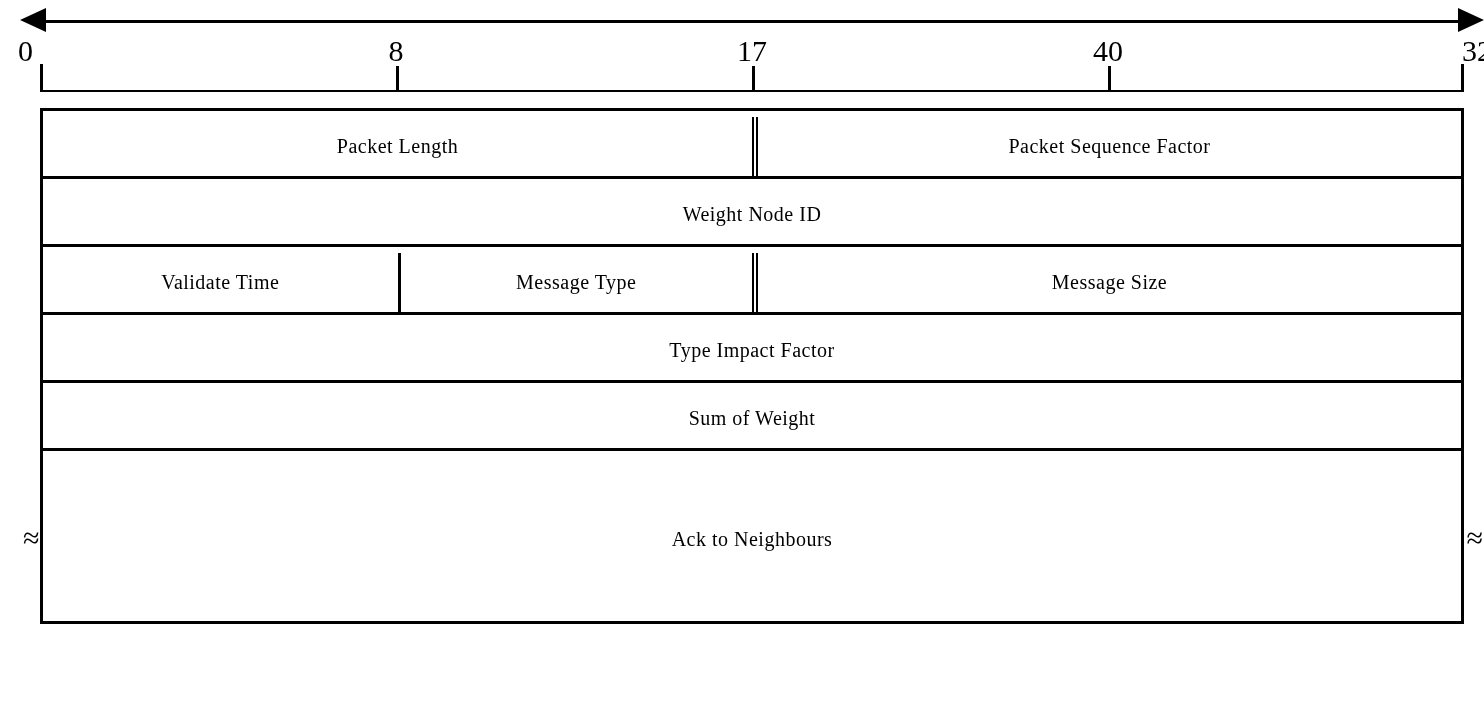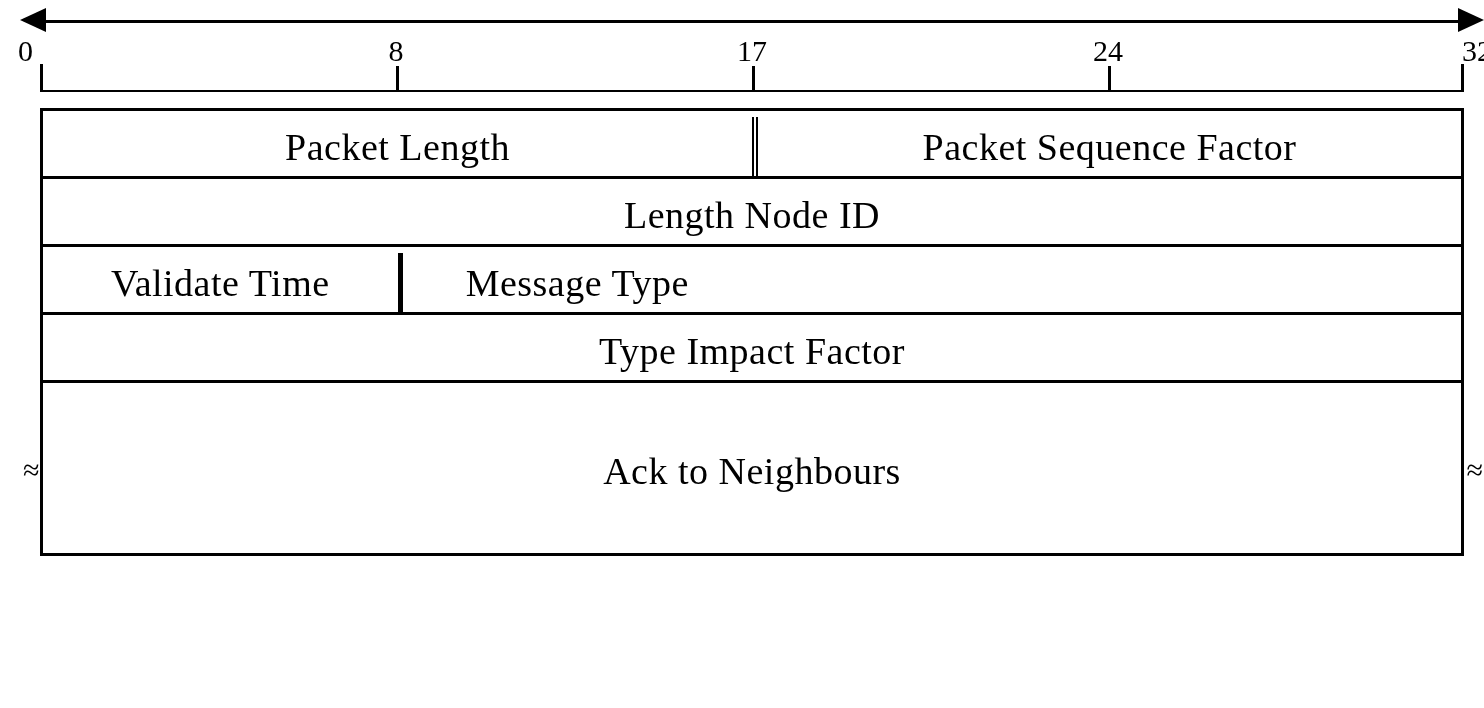--- a/index.html
+++ b/index.html
@@ -99,27 +99,27 @@
     box-sizing: border-box;
     position: relative;
   }
   .row:last-child { border-bottom: none; }
   .row.h1 { height: 68px; }
   .row.h2 { height: 170px; }
   .cell {
     display: flex;
     align-items: center;
     justify-content: center;
-    font-size: 38px;
+    font-size: 20px;
     color: #000;
     letter-spacing: 0.5px;
     box-sizing: border-box;
     margin-top: 6px;
   }
-  .cell + .cell { border-left: 5px solid #000000; }
+  .cell + .cell { border-left: 3px solid #000000; }
   .cell.dbl { border-left: 6px double #000; }
   .w4  { flex: 0 0 25%; }
   .w8  { flex: 0 0 25%; }
   .w16 { flex: 0 0 50%; }
   .w32 { flex: 1 1 100%; }
 
   
   .break {
     position: absolute;
     font-size: 30px;
@@ -136,52 +136,56 @@
 <div class="page">
 
   <div class="ruler-wrap">
     <div class="ruler-line"></div>
     <div class="ruler-arrow left"></div>
     <div class="ruler-arrow right"></div>
 
     <span class="tick-label edge-left">0</span>
     <span class="tick-label" style="left:25%">8</span>
     <span class="tick-label" style="left:50%">17</span>
-    <span class="tick-label" style="left:75%">24</span>
+    <span class="tick-label" style="left:75%">40</span>
     <span class="tick-label edge-right">32</span>
 
     <div class="tick-row">
       <div class="tick-end-left"></div>
       <div class="tick-major" style="left:25%"></div>
       <div class="tick-major" style="left:50%"></div>
       <div class="tick-major" style="left:75%"></div>
       <div class="tick-end-right"></div>
     </div>
   </div>
 
   <div class="pkt">
 
     <div class="row h1">
       <div class="cell w16">Packet  Length</div>
       <div class="cell w16 dbl">Packet  Sequence  Factor</div>
     </div>
 
     <div class="row h1">
-      <div class="cell w32">Length Node ID</div>
+      <div class="cell w32">Weight Node ID</div>
     </div>
 
     <div class="row h1">
       <div class="cell w4">Validate Time</div>
       <div class="cell w8">Message Type</div>
+      <div class="cell w16 dbl">Message  Size</div>
     </div>
 
     <div class="row h1">
       <div class="cell w32">Type Impact Factor</div>
     </div>
 
+    <div class="row h1">
+      <div class="cell w32">Sum of Weight</div>
+    </div>
 
     <div class="row h2">
       <div class="cell w32">Ack to Neighbours</div>
       <span class="break left">≈</span>
       <span class="break right">≈</span>
     </div>
 
   </div>
 </div>
 

